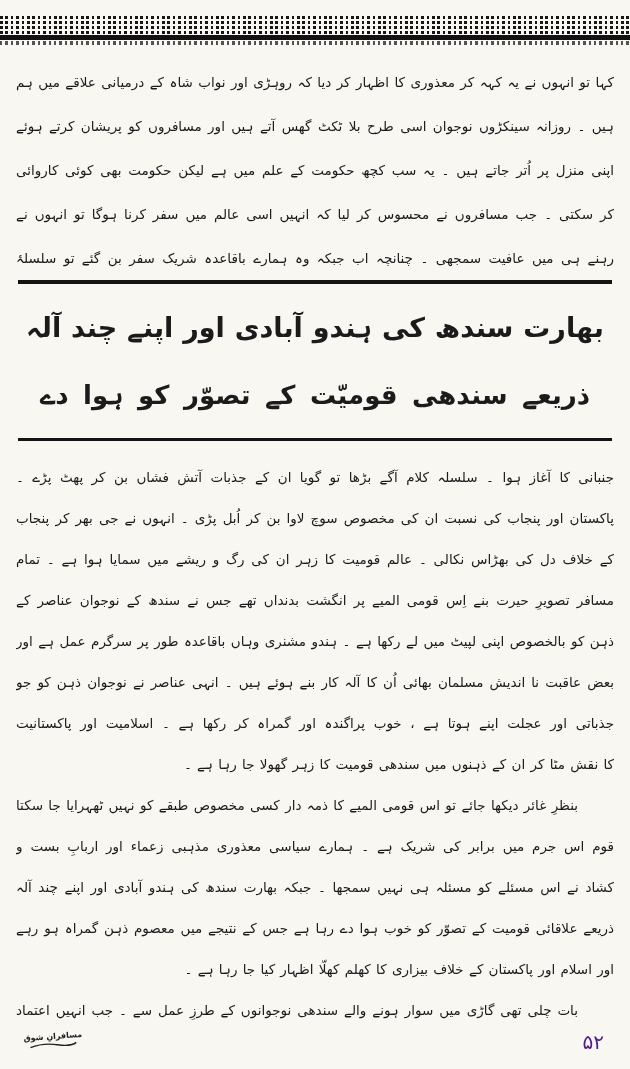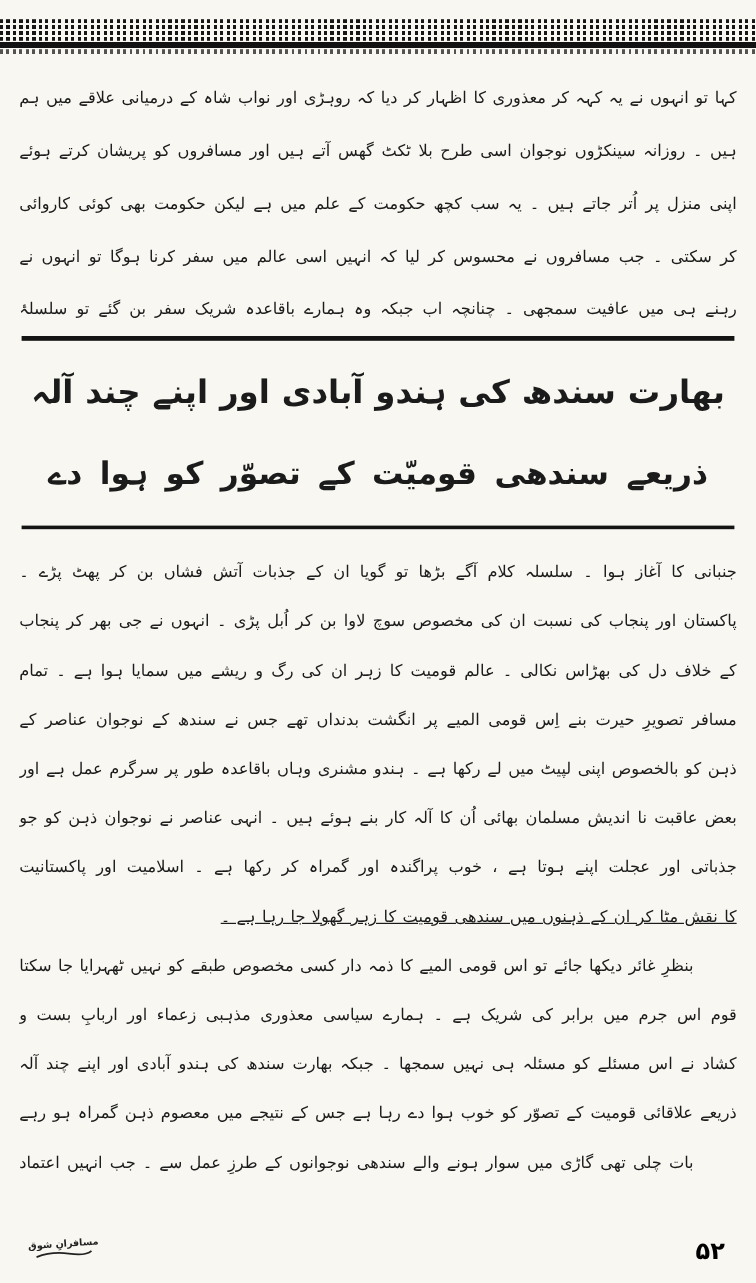--- a/index.html
+++ b/index.html
@@ -35,21 +35,21 @@
     direction:rtl;
     text-align:justify;
     text-align-last:justify;
     overflow:hidden;
     white-space:normal;
     letter-spacing:.2px;
     word-spacing:1px;
   }
   .tline{height:44px;line-height:44px;font-size:13.5px;}
   .bline{height:41px;line-height:41px;font-size:13.5px;}
-  .no-fill{text-align-last:right;text-decoration:underline;}
+  .no-fill{text-align-last:right;}
   .indent{padding-right:36px;}
 
   
   .heading{
     margin:0 2px;
     border-top:4px solid #141414;
     border-bottom:3.5px solid #141414;
     padding:8px 8px 12px 8px;
   }
   .h-line{
@@ -69,22 +69,22 @@
     direction:rtl;text-align:center;
     transform:rotate(-4deg);
   }
   .footer-mark .mark-text{
     font-size:8px;font-weight:bold;line-height:9px;display:block;
     color:#222;
   }
   .footer-flourish{display:block;margin:0 auto;}
   .page-number{
     position:absolute;right:26px;top:1030px;
-    font-size:20px;font-weight:bold;
-    direction:rtl;color:#000000;
+    font-size:20px;font-weight:normal;
+    direction:rtl;color:#4c1d95;
   }
 </style>
 </head>
 <body>
 
 <div class="page">
 
   <div class="ornament">
     <div class="orn-dashes"></div>
     <div class="orn-bar"></div>
@@ -115,20 +115,21 @@
       <div class="bline">بعض عاقبت نا اندیش مسلمان بھائی اُن کا آلہ کار بنے ہوئے ہیں ۔ انہی عناصر نے نوجوان ذہن کو جو فطرتاً</div>
       <div class="bline">جذباتی اور عجلت اپنے ہوتا ہے ، خوب پراگندہ اور گمراہ کر رکھا ہے ۔ اسلامیت اور پاکستانیت</div>
       <div class="bline no-fill">کا نقش مٹا کر ان کے ذہنوں میں سندھی قومیت کا زہر گھولا جا رہا ہے ۔</div>
     </div>
 
     <div>
       <div class="bline indent">بنظرِ غائر دیکھا جائے تو اس قومی المیے کا ذمہ دار کسی مخصوص طبقے کو نہیں ٹھہرایا جا سکتا ۔ پوری</div>
       <div class="bline">قوم اس جرم میں برابر کی شریک ہے ۔ ہمارے سیاسی معذوری مذہبی زعماء اور اربابِ بست و</div>
       <div class="bline">کشاد نے اس مسئلے کو مسئلہ ہی نہیں سمجھا ۔ جبکہ بھارت سندھ کی ہندو آبادی اور اپنے چند آلہ کاروں کے</div>
       <div class="bline">ذریعے علاقائی قومیت کے تصوّر کو خوب ہوا دے رہا ہے جس کے نتیجے میں معصوم ذہن گمراہ ہو رہے ہیں</div>
+      <div class="bline no-fill">اور اسلام اور پاکستان کے خلاف بیزاری کا کھلم کھلّا اظہار کیا جا رہا ہے ۔</div>
     </div>
 
     <div>
       <div class="bline indent">بات چلی تھی گاڑی میں سوار ہونے والے سندھی نوجوانوں کے طرزِ عمل سے ۔ جب انہیں اعتماد میں</div>
     </div>
 
   </div>
 
   <div class="footer-mark">
     <span class="mark-text">مسافرانِ شوق</span>

